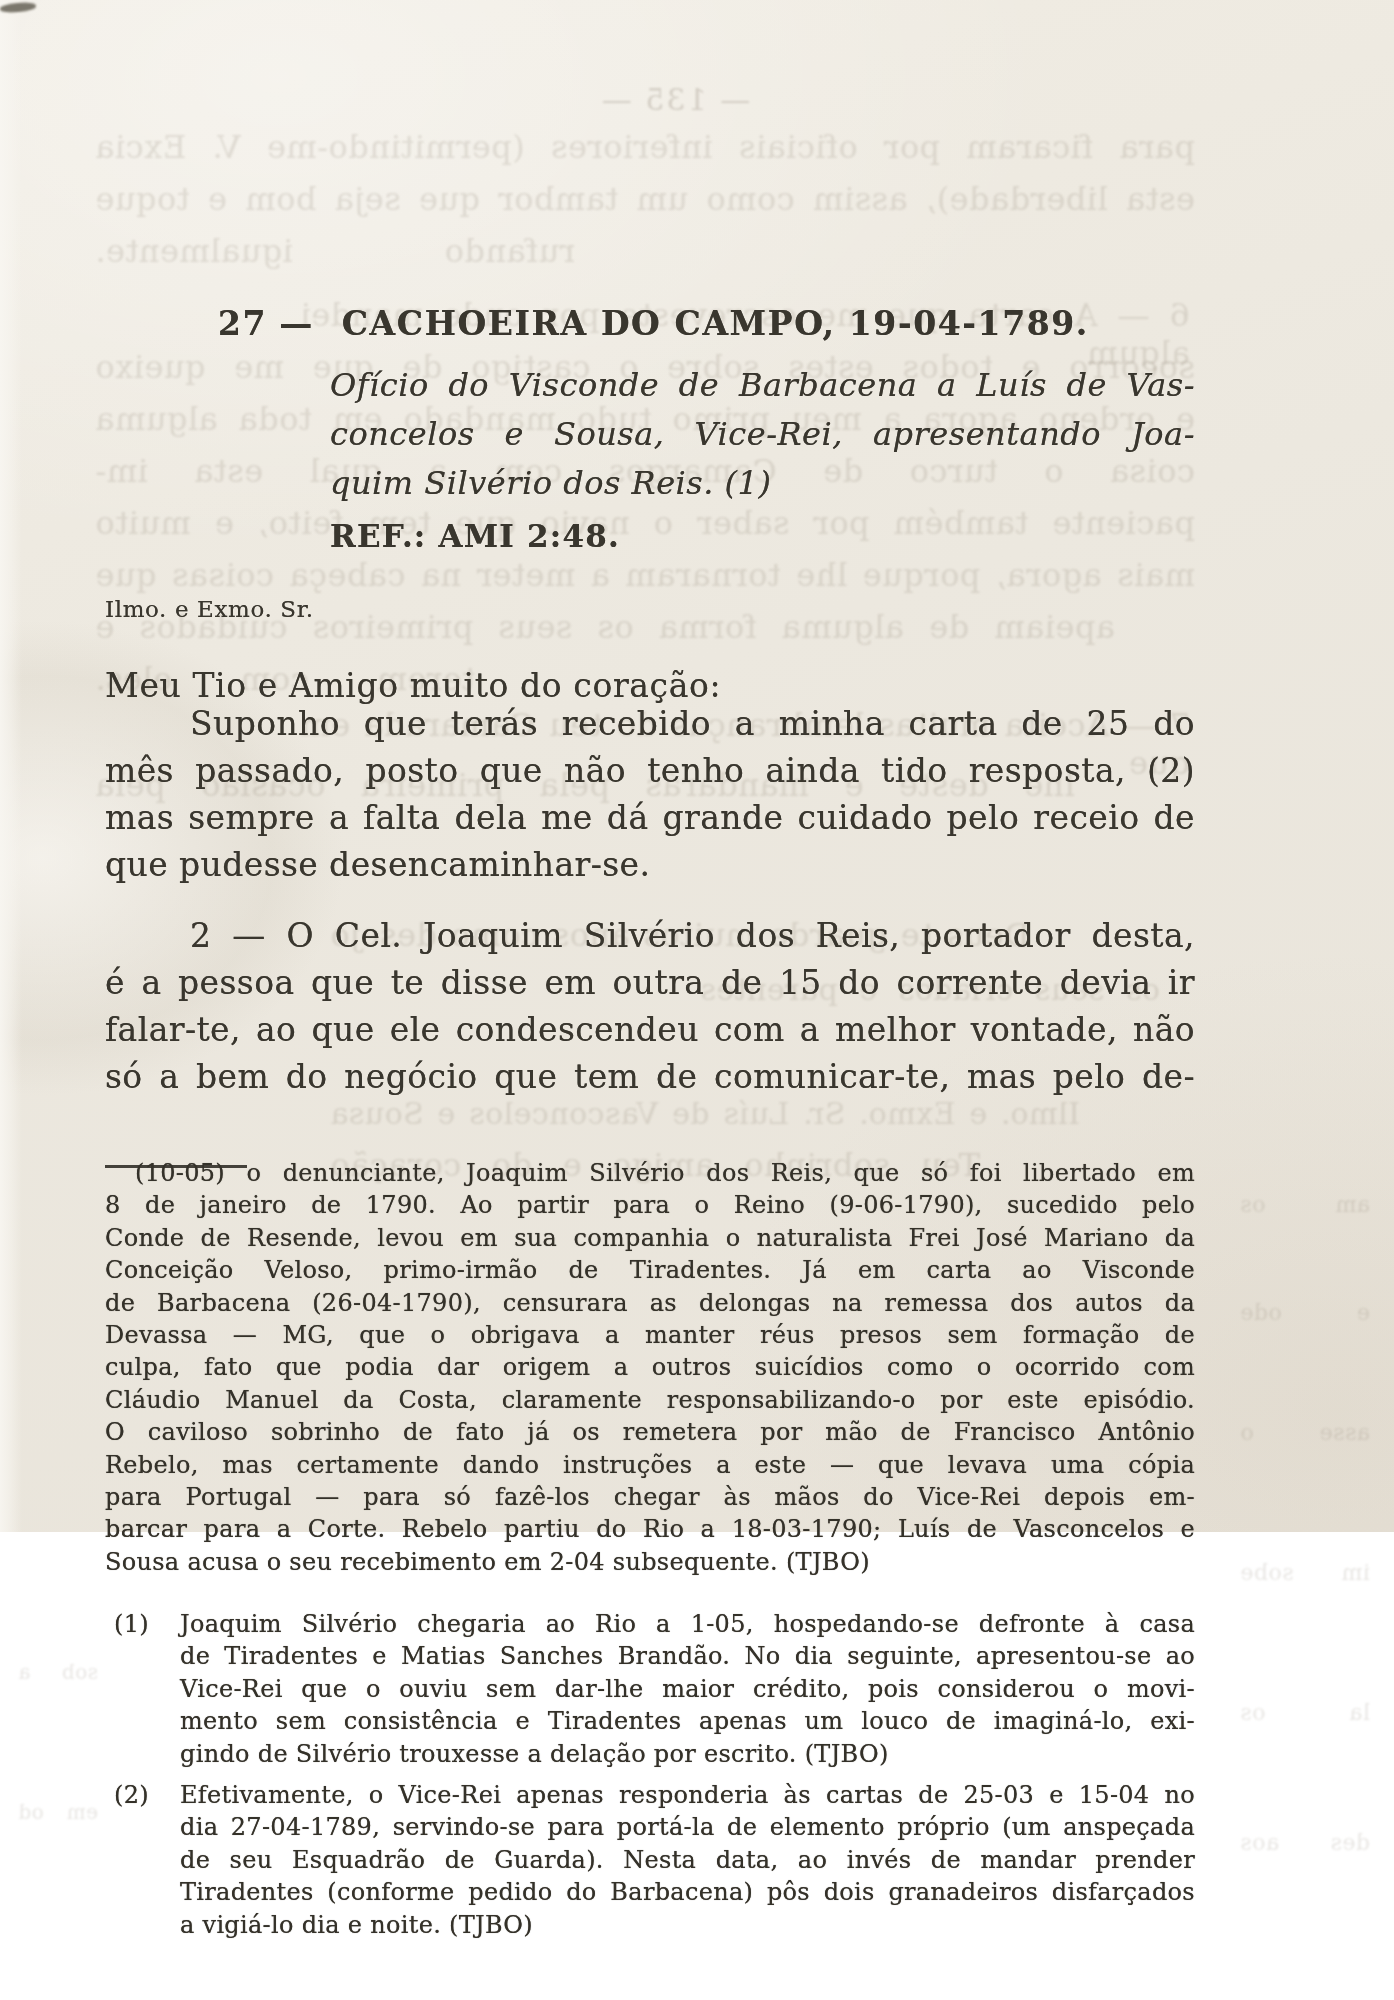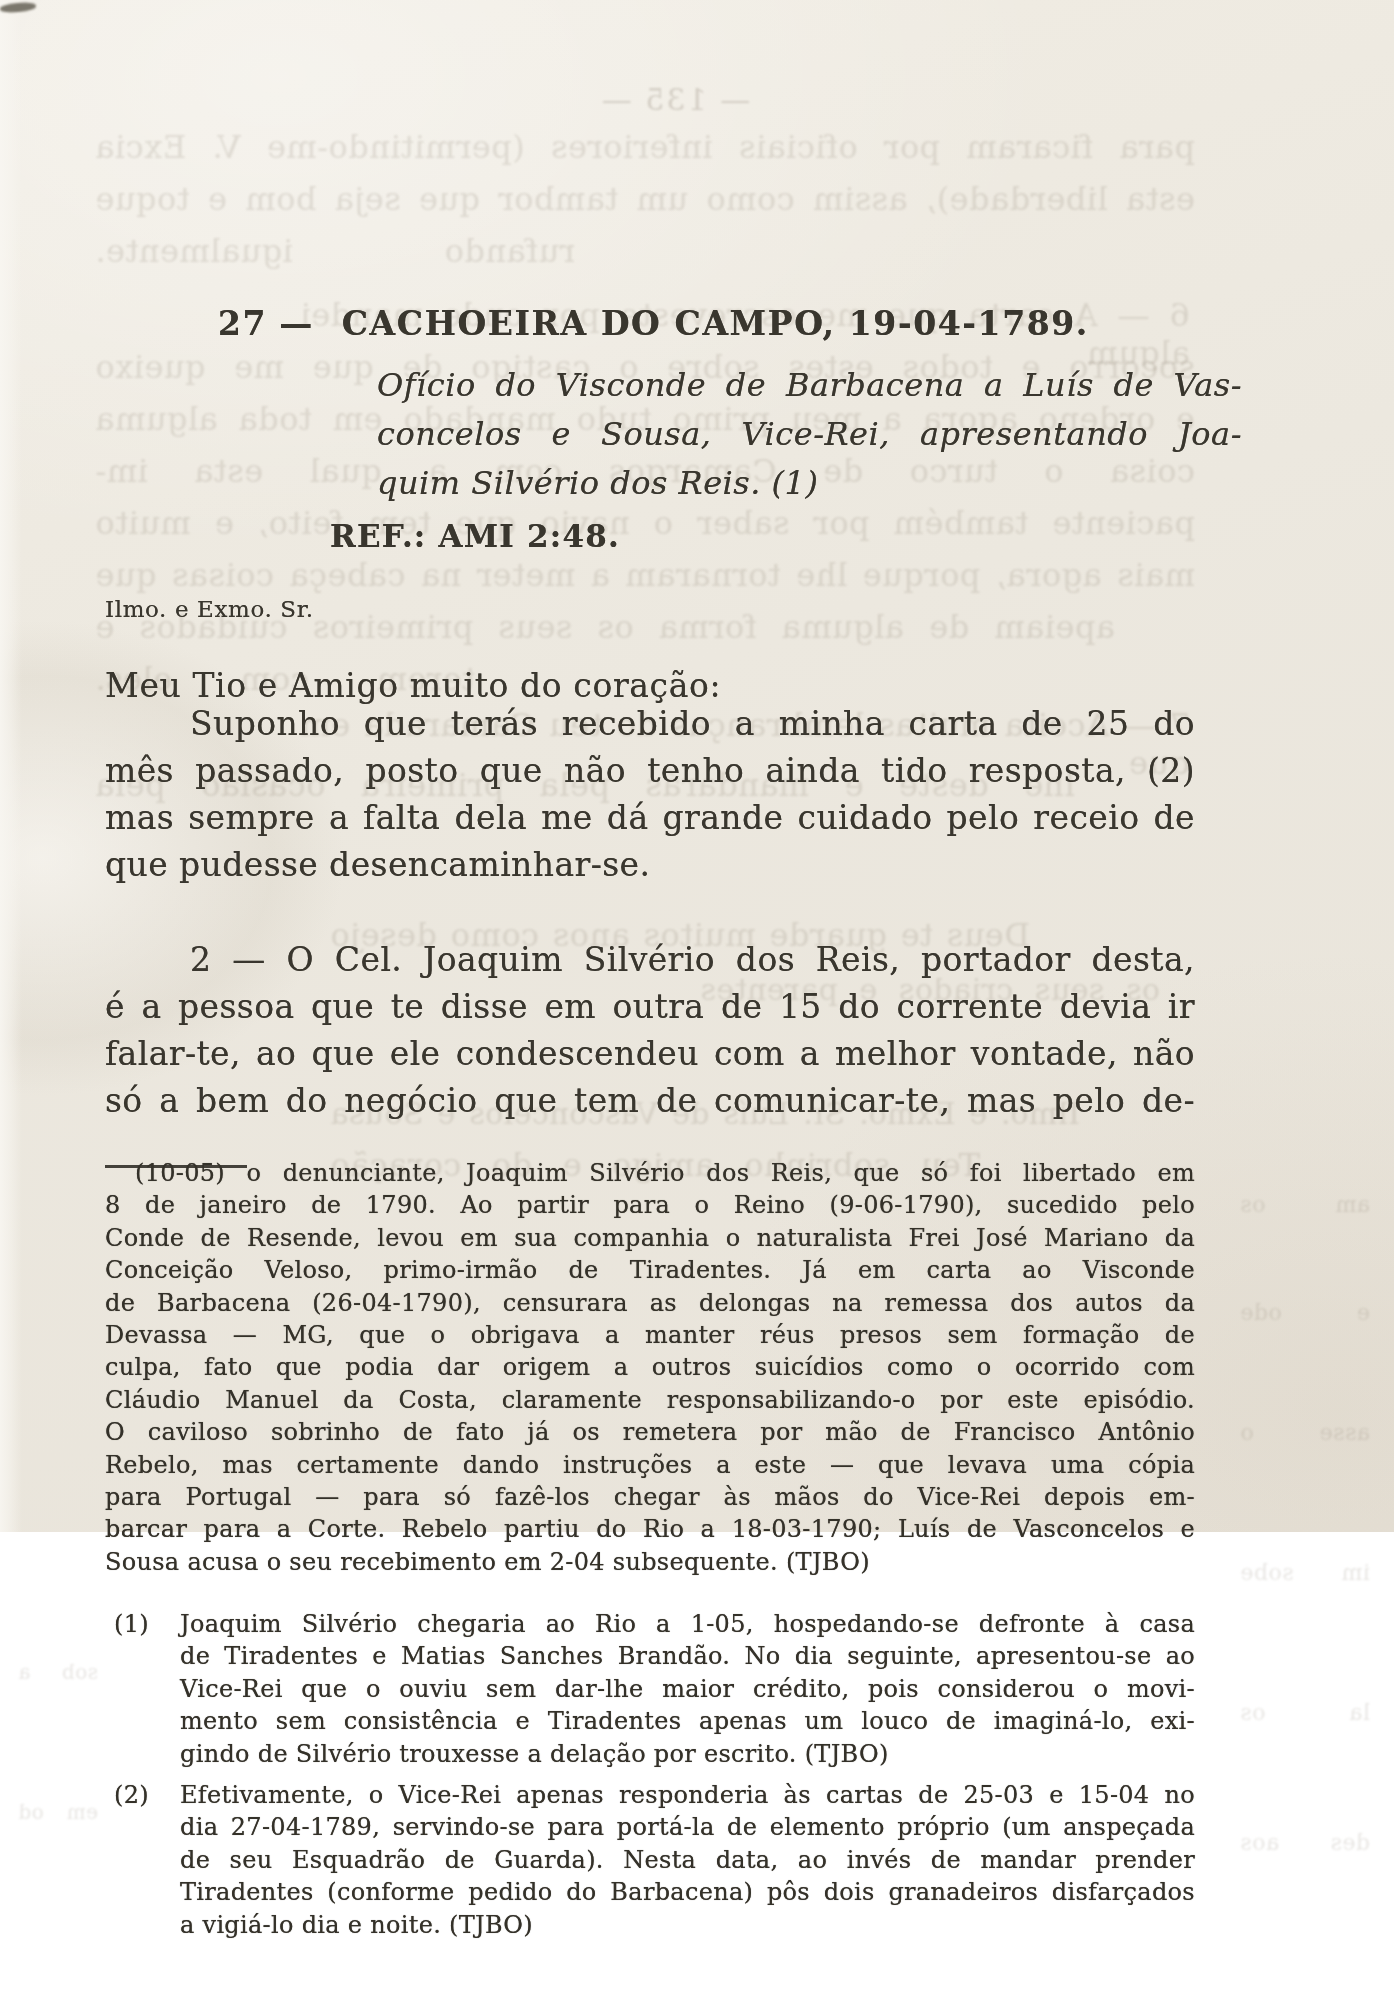--- a/index.html
+++ b/index.html
@@ -27,28 +27,28 @@
     position:absolute;left:560px;top:82px;width:230px;font-size:30px;
     transform:scaleX(-1);color:rgba(118,106,86,.24);filter:blur(1px);
     text-align:center;letter-spacing:2px;
   }
   
   .ink{color:#39362e;text-shadow:0 0 .45px rgba(57,54,46,.75);}
   .heading{position:absolute;left:218px;top:300px;font-size:33px;font-weight:bold;
     letter-spacing:1.6px;line-height:48px;white-space:nowrap;}
   .heading .dash{display:inline-block;margin:0 28px 0 12px;}
   .subtitle{position:absolute;left:330px;top:361px;width:865px;
-    font-style:italic;font-size:32px;line-height:49px;letter-spacing:.5px;margin-left:47px;}
+    font-style:italic;font-size:32px;line-height:49px;letter-spacing:.5px;}
   .refline{position:absolute;left:330px;top:512px;font-size:31px;font-weight:bold;
     letter-spacing:1.2px;line-height:48px;white-space:nowrap;}
   .salutation{position:absolute;left:105px;top:596px;font-size:23px;letter-spacing:.6px;white-space:nowrap;}
   .greeting{position:absolute;left:105px;top:666px;font-size:33px;letter-spacing:.6px;white-space:nowrap;}
   .para{position:absolute;left:105px;width:1090px;font-size:33px;line-height:47px;letter-spacing:.4px;}
   .para-1{top:700px;}
-  .para-2{top:936px;}
+  .para-2{top:912px;}
   .para .tline:first-child{text-indent:85px;}
   .tline{text-align:justify;text-align-last:justify;}
   .tline.rag{text-align:right;text-align-last:left;}
   .fnrule{position:absolute;left:105px;top:1165px;width:142px;height:3px;
     background:#44413a;filter:blur(.3px);}
   .fn{color:#343129;text-shadow:0 0 .7px rgba(52,49,41,.8);}
   .fn-cont{position:absolute;left:105px;top:1157px;width:1090px;
     font-size:24px;line-height:32.4px;letter-spacing:.3px;}
   .fn-cont .tline:first-child{text-indent:30px;}
   .fn-notes{position:absolute;left:180px;top:1608px;width:1015px;

